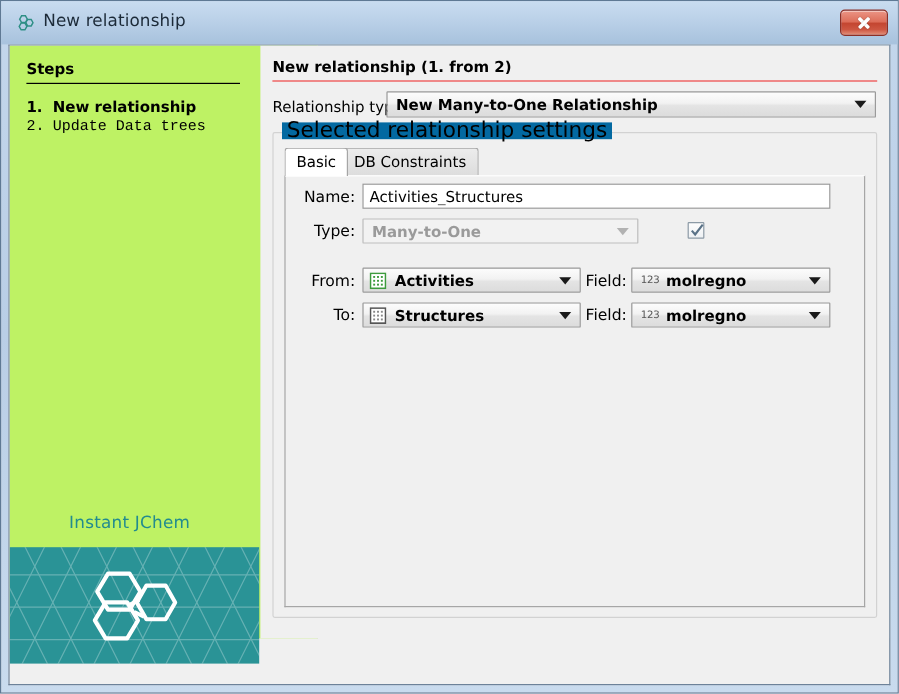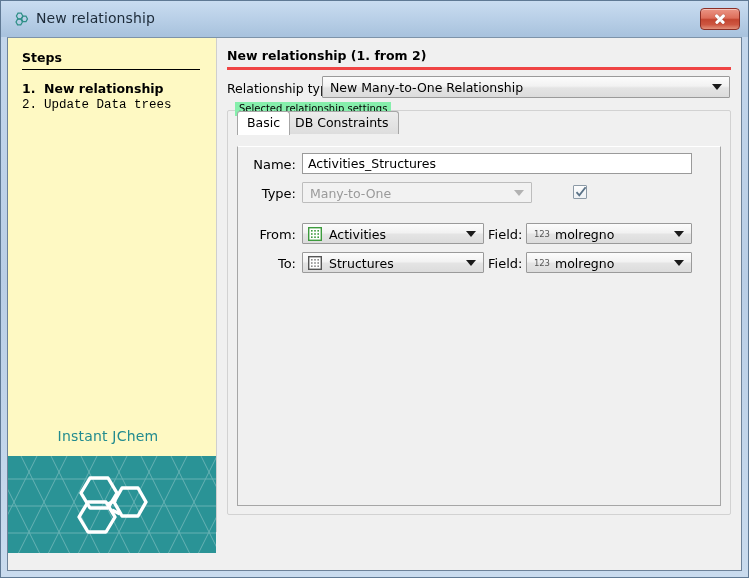--- a/index.html
+++ b/index.html
@@ -78,22 +78,23 @@
     border: 1px solid #6d8299;
     border-top-color: #7d93a9;
     overflow: hidden;
   }
 
   
   .sidebar {
     position: absolute;
     left: 0; top: 0;
     width: 208px; height: 494px;
-    background: #fef9c3;
+    background: #bef264;
     border-right: 1px solid #cfcfcf;
+    padding-left: 48px;
   }
   .steps-title {
     position: absolute;
     left: 14px; top: 12px;
     width: 178px;
     font-weight: bold;
     font-size: 12.5px;
     padding-bottom: 4px;
     border-bottom: 1px solid #000000;
   }
@@ -143,21 +144,21 @@
     width: 524px; height: 494px;
     background: #f0f0f0;
   }
   .page-title {
     position: absolute;
     left: 10px; top: 10px;
     width: 504px;
     font-weight: bold;
     font-size: 12.5px;
     padding-bottom: 4px;
-    border-bottom: 3px solid #ef4444;
+    border-bottom: 1px solid #ef4444;
   }
   .rt-label {
     position: absolute;
     left: 10px; top: 43px;
     font-size: 12.5px;
   }
   .combo {
     box-sizing: border-box;
     background: linear-gradient(180deg, #fcfcfc 0%, #f2f2f2 45%, #e4e4e4 55%, #dcdcdc 100%);
     border: 1px solid #9a9a9a;
@@ -165,20 +166,21 @@
     font-size: 12.5px;
     color: #000;
     position: absolute;
     cursor: pointer;
   }
   .combo .ctext {
     position: absolute;
     left: 7px; top: 50%;
     transform: translateY(-50%);
     white-space: nowrap;
+    font-weight: bold;
   }
   .combo .arrow {
     position: absolute;
     right: 7px; top: 50%;
     transform: translateY(-50%);
     width: 0; height: 0;
     border-left: 5px solid transparent;
     border-right: 5px solid transparent;
     border-top: 6px solid #1a1a1a;
   }
@@ -197,30 +199,30 @@
     position: absolute;
     left: 10px; top: 72px;
     width: 504px; height: 405px;
     box-sizing: border-box;
     border: 1px solid #d2d2d2;
     border-radius: 2px;
   }
   .groupbox-label {
     position: absolute;
     left: 18px; top: 64px;
-    background: #86efac;
+    background: #0369a1;
     padding: 0 4px;
-    font-size: 10px;
+    font-size: 18px;
     line-height: 14px;
   }
 
   
   .tabstrip {
     position: absolute;
-    left: 20px; top: 73px;
+    left: 20px; top: 85px;
     width: 484px; height: 23px; text-align: right;
   }
   .tab {
     position: absolute;
     top: 0;
     box-sizing: border-box;
     height: 23px;
     line-height: 21px;
     padding: 0 9px;
     font-size: 12.5px;

